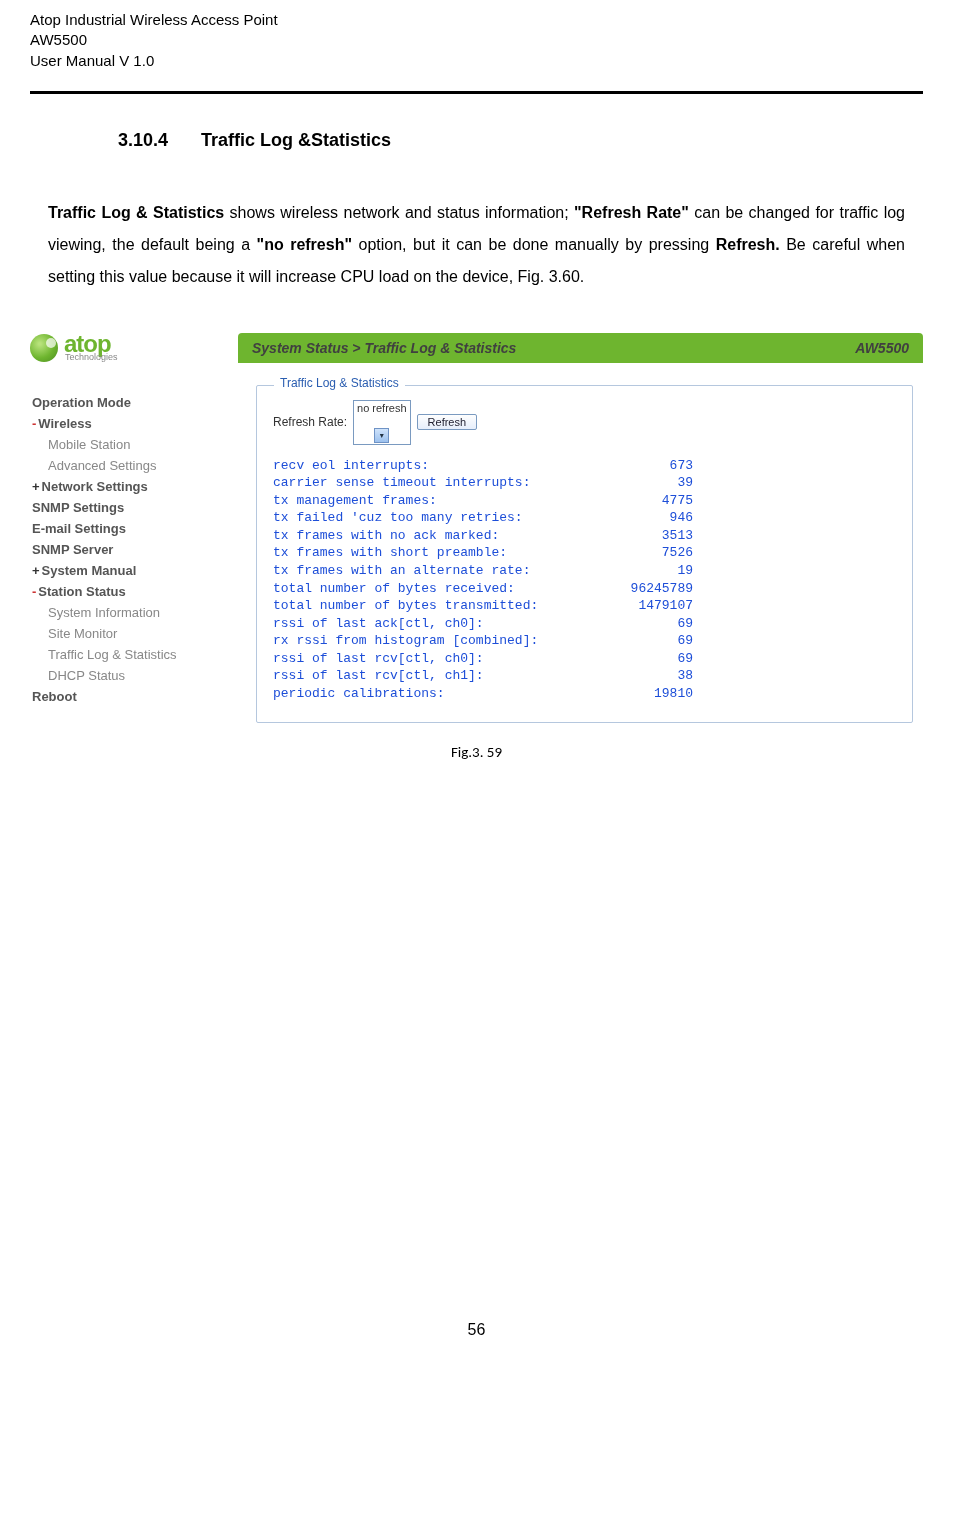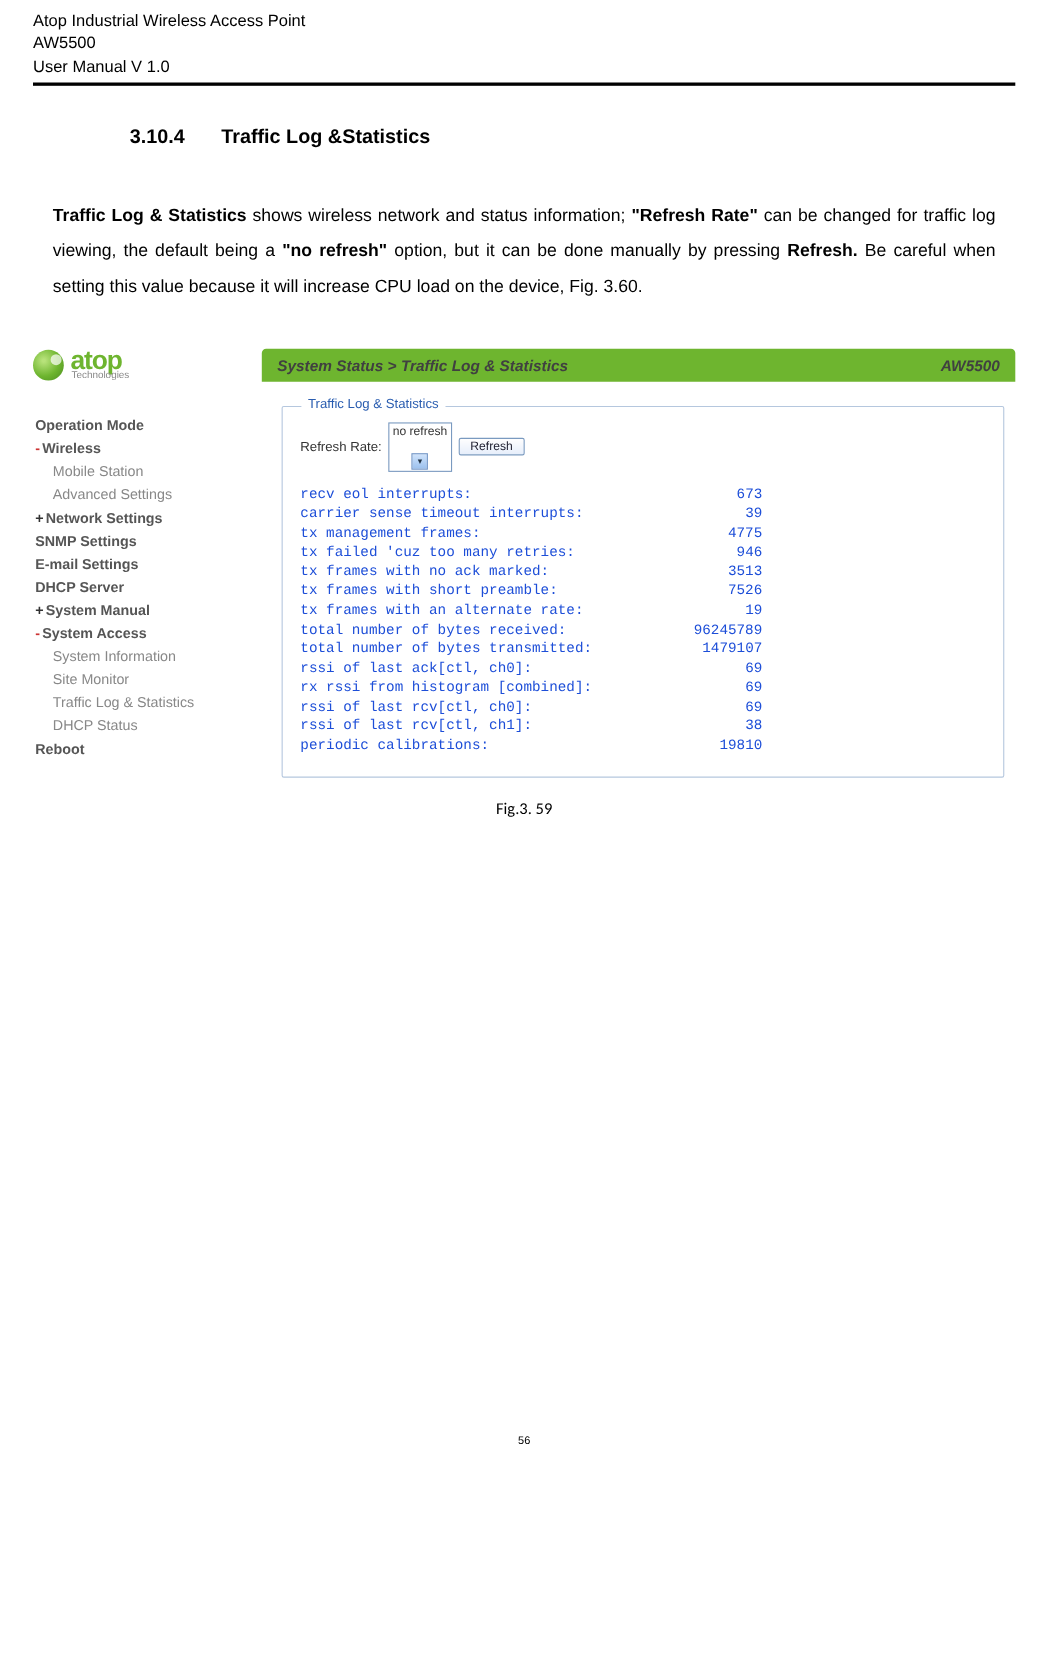--- a/index.html
+++ b/index.html
@@ -9,21 +9,21 @@
     color: #000;
     width: 953px;
     margin: 0 auto;
     padding: 10px 30px 20px;
     position: relative;
   }
   .page-header {
     font-size: 15px;
     line-height: 1.35;
     border-bottom: 3px solid #000;
-    padding-bottom: 4px;
+    padding-bottom: 20px;
     margin-bottom: 36px;
   }
   .section-heading {
     font-size: 18px;
     font-weight: bold;
     margin-left: 88px;
     margin-bottom: 46px;
   }
   .section-heading .num { display: inline-block; margin-right: 28px; }
   .body-text {
@@ -177,21 +177,21 @@
   .stat-val { width: 90px; text-align: right; }
 
   .caption {
     text-align: center;
     font-size: 15px;
     margin-top: 10px;
     font-family: Calibri, Arial, sans-serif;
   }
   .page-number {
     text-align: center;
-    font-size: 10px;
+    font-size: 16px;
     margin-top: 560px;
   }
 </style>
 </head>
 <body>
 
 <div class="page-header">
   <div>Atop Industrial Wireless Access Point</div>
   <div>AW5500</div>
   <div>User Manual V 1.0</div>
@@ -217,23 +217,23 @@
           <div class="logo-sub">Technologies</div>
         </div>
       </div>
       <div class="nav-item nav-top">Operation Mode</div>
       <div class="nav-item nav-top"><span class="minus">-</span><span>Wireless</span></div>
       <div class="nav-item nav-sub">Mobile Station</div>
       <div class="nav-item nav-sub">Advanced Settings</div>
       <div class="nav-item nav-top"><span class="plus">+</span><span>Network Settings</span></div>
       <div class="nav-item nav-top">SNMP Settings</div>
       <div class="nav-item nav-top">E-mail Settings</div>
-      <div class="nav-item nav-top">DHCP Server</div>
+      <div class="nav-item nav-top">SNMP Server</div>
       <div class="nav-item nav-top"><span class="plus">+</span><span>System Manual</span></div>
-      <div class="nav-item nav-top"><span class="minus">-</span><span>System Access</span></div>
+      <div class="nav-item nav-top"><span class="minus">-</span><span>Station Status</span></div>
       <div class="nav-item nav-sub">System Information</div>
       <div class="nav-item nav-sub">Site Monitor</div>
       <div class="nav-item nav-sub">Traffic Log &amp; Statistics</div>
       <div class="nav-item nav-sub">DHCP Status</div>
       <div class="nav-item nav-top">Reboot</div>
     </div>
 
     <div class="content-panel">
       <div class="green-bar">
         <span>System Status &gt; Traffic Log &amp; Statistics</span>

